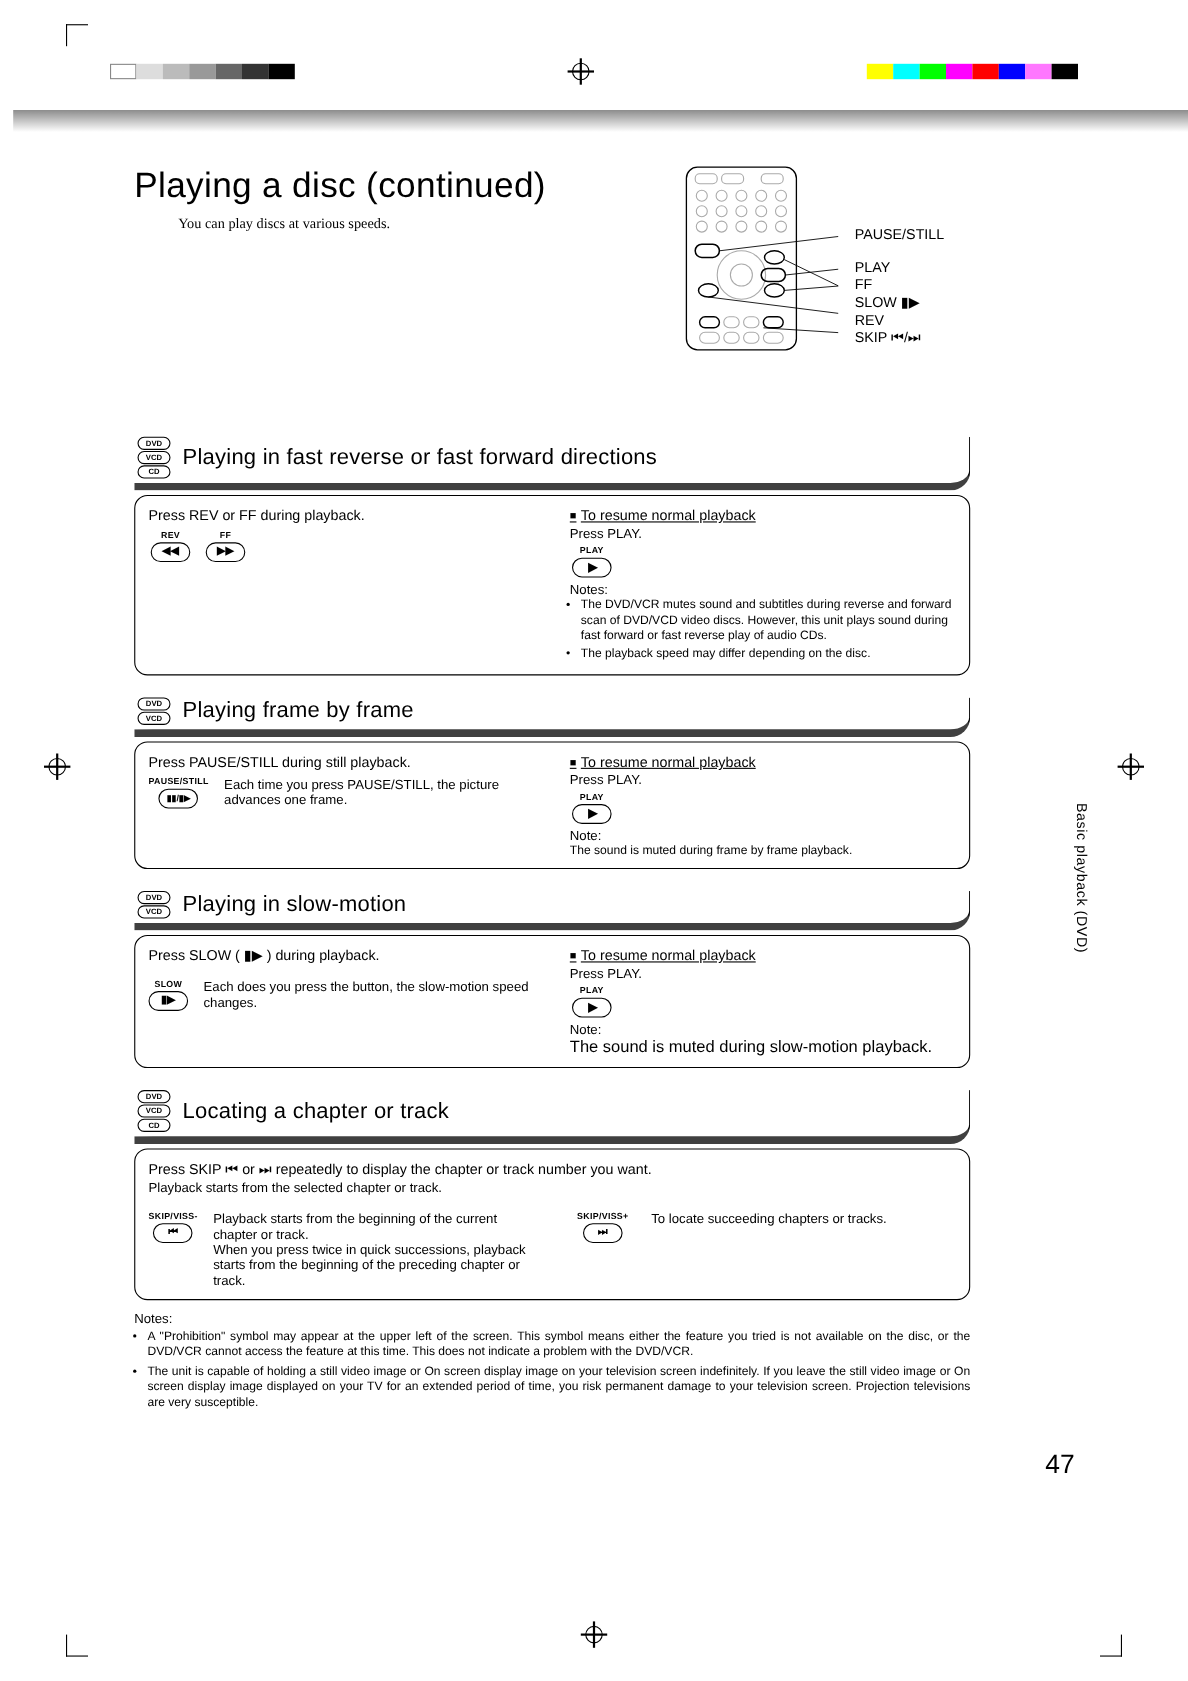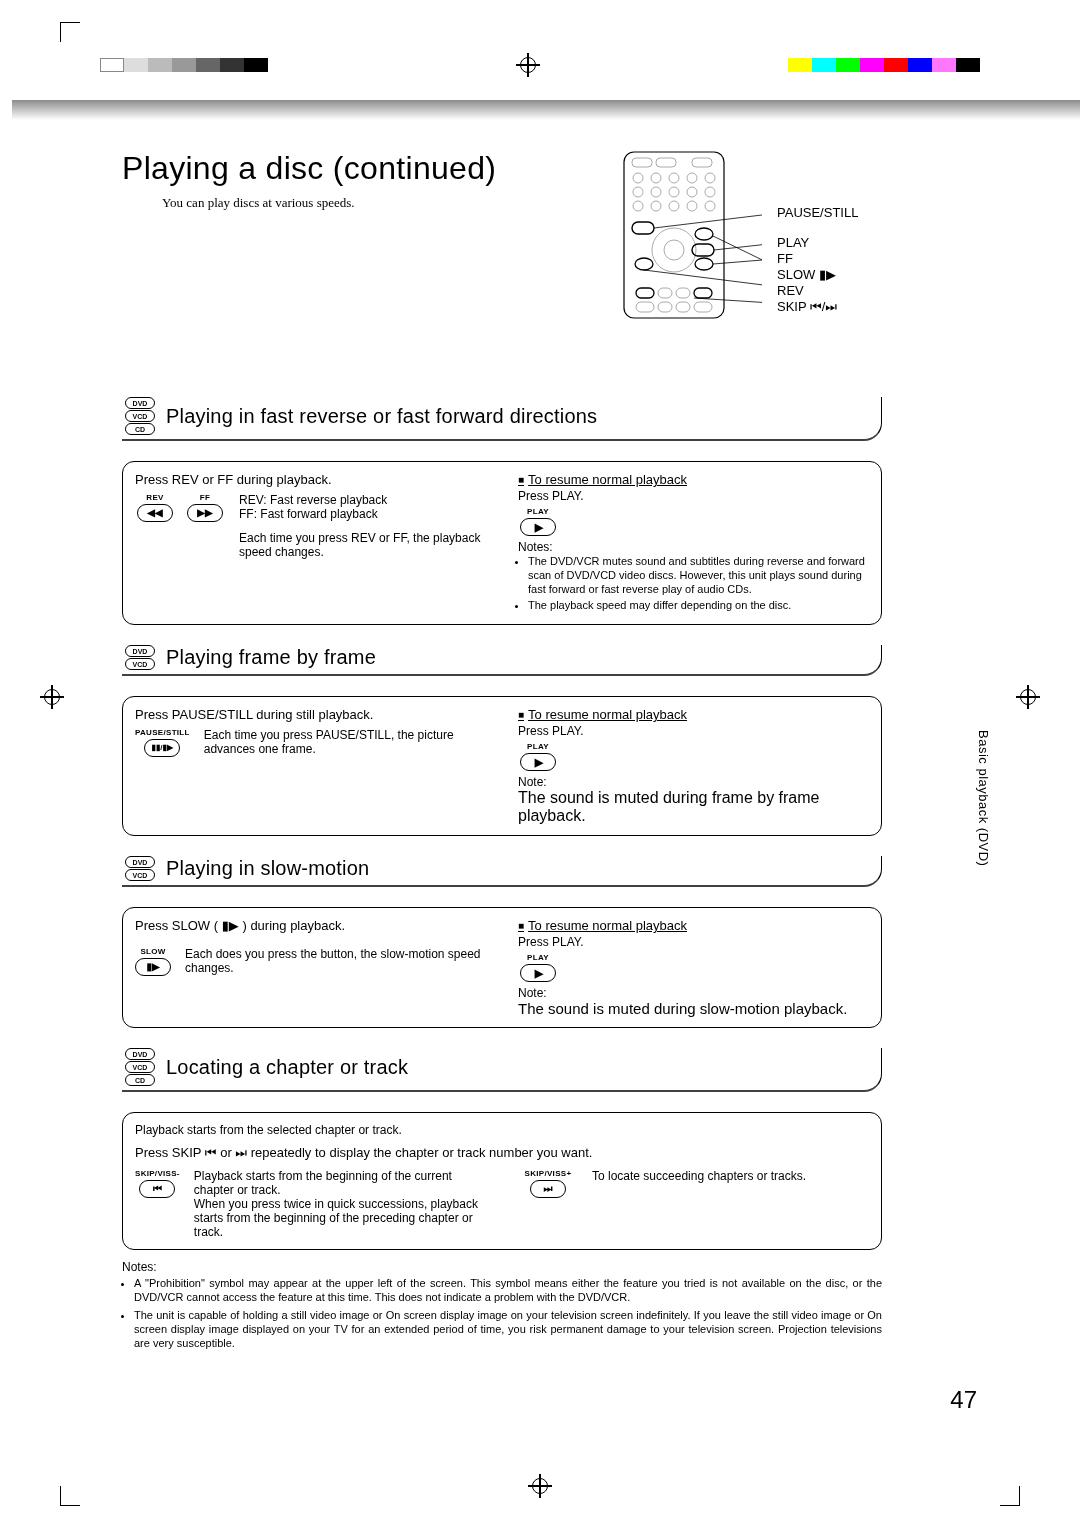--- a/index.html
+++ b/index.html
@@ -107,22 +107,22 @@
   }
   .remote-labels div { white-space: nowrap; }
   .glyph {
     font-family: 'Arial Unicode MS', 'Segoe UI Symbol', sans-serif;
   }
 
   .section-head {
     display: flex;
     align-items: center;
     margin-top: 20px;
-    margin-bottom: 20px;
-    border-bottom: 2px solid #404040;
+    margin-bottom: 4px;
+    border-bottom: 7px solid #404040;
     border-right: 1px solid #000;
     border-bottom-right-radius: 18px;
     padding-bottom: 4px;
     width: 760px;
   }
   .section-head .disc-badges {
     width: 36px;
     margin-right: 8px;
     display: flex;
     flex-direction: column;
@@ -432,25 +432,20 @@
             <div class="btn-icon-stack">
               <div class="btn-icon">
                 <span class="lbl">REV</span>
                 <span class="pill-btn glyph">◀◀</span>
               </div>
               <div class="btn-icon">
                 <span class="lbl">FF</span>
                 <span class="pill-btn glyph">▶▶</span>
               </div>
             </div>
-            <div>
-              <div>REV:  Fast reverse playback</div>
-              <div>FF:    Fast forward playback</div>
-              <div style="margin-top:10px">Each time you press REV or FF, the playback speed changes.</div>
-            </div>
           </div>
         </div>
         <div class="col">
           <div class="resume-head">To resume normal playback</div>
           <div>Press PLAY.</div>
           <div class="btn-icon play-btn" style="margin-top:4px">
             <span class="lbl">PLAY</span>
             <span class="pill-btn"></span>
           </div>
           <div class="notes-label">Notes:</div>
@@ -482,21 +477,21 @@
           </div>
         </div>
         <div class="col">
           <div class="resume-head">To resume normal playback</div>
           <div>Press PLAY.</div>
           <div class="btn-icon play-btn" style="margin-top:4px">
             <span class="lbl">PLAY</span>
             <span class="pill-btn"></span>
           </div>
           <div class="notes-label">Note:</div>
-          <div style="font-size:16px">The sound is muted during frame by frame playback.</div>
+          <div style="font-size:11px">The sound is muted during frame by frame playback.</div>
         </div>
       </div>
     </div>
 
     <div class="section-head">
       <div class="disc-badges">
         <span class="disc-badge">DVD</span>
         <span class="disc-badge">VCD</span>
       </div>
       <h2>Playing in slow-motion</h2>
@@ -528,22 +523,22 @@
 
     <div class="section-head">
       <div class="disc-badges">
         <span class="disc-badge">DVD</span>
         <span class="disc-badge">VCD</span>
         <span class="disc-badge">CD</span>
       </div>
       <h2>Locating a chapter or track</h2>
     </div>
     <div class="section-body">
+      <div style="font-size:13px;margin-bottom:2px">Press SKIP ⏮ or ⏭ repeatedly to display the chapter or track number you want.</div>
       <div style="font-size:12px;margin-bottom:8px">Playback starts from the selected chapter or track.</div>
-      <div style="font-size:13px;margin-bottom:2px">Press SKIP ⏮ or ⏭ repeatedly to display the chapter or track number you want.</div>
       <div class="two-col">
         <div class="col">
           <div class="btn-icon-wrap">
             <div class="btn-icon" style="width:60px">
               <span class="lbl">SKIP/VISS-</span>
               <span class="pill-btn glyph">⏮</span>
             </div>
             <div>
               <div>Playback starts from the beginning of the current chapter or track.</div>
               <div>When you press twice in quick successions, playback starts from the beginning of the preceding chapter or track.</div>

